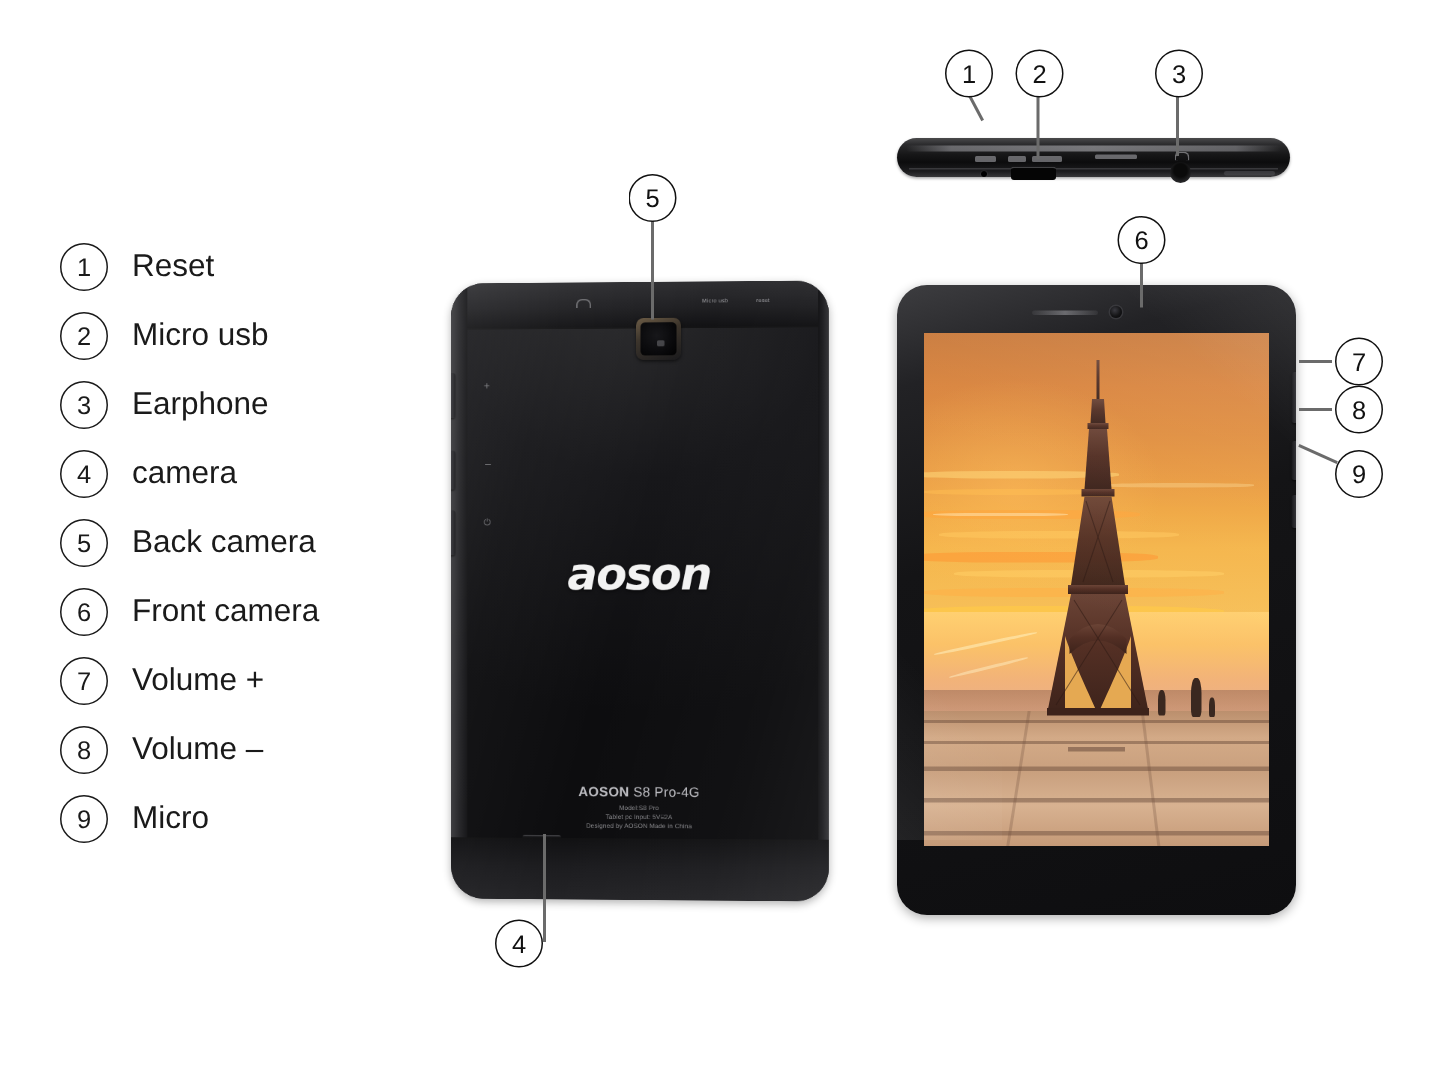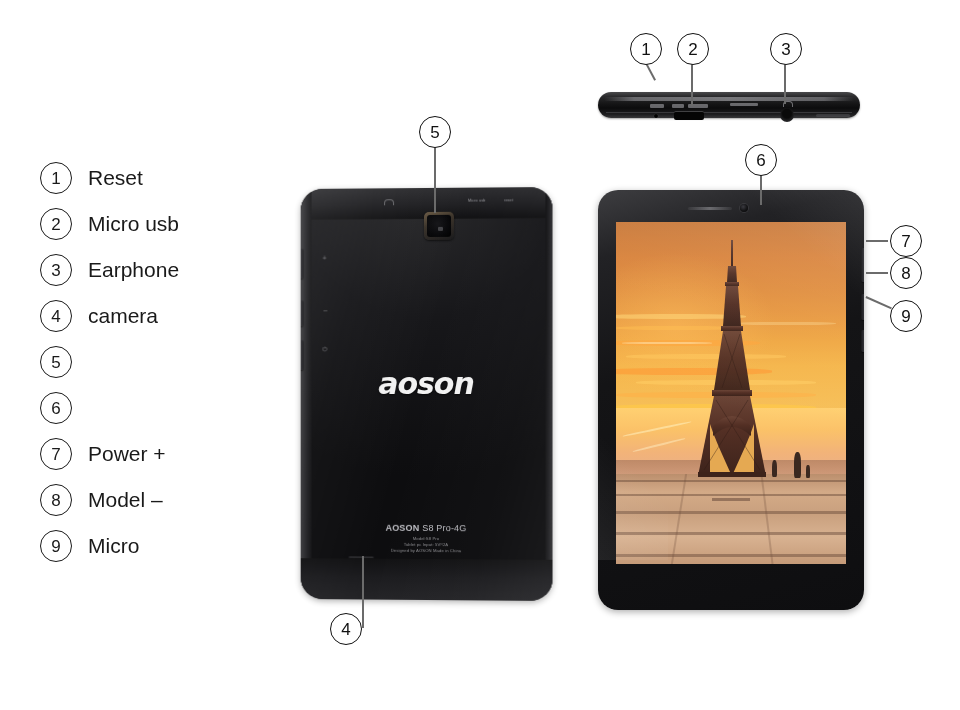--- a/index.html
+++ b/index.html
@@ -257,34 +257,36 @@
       <div class="legend-label">Earphone</div>
     </div>
 
     <div class="legend-row">
       <div class="num-badge">4</div>
       <div class="legend-label">camera</div>
     </div>
 
     <div class="legend-row">
       <div class="num-badge">5</div>
+      <div class="legend-label">Back camera</div>
     </div>
 
     <div class="legend-row">
       <div class="num-badge">6</div>
+      <div class="legend-label">Front camera</div>
     </div>
 
     <div class="legend-row">
       <div class="num-badge">7</div>
-      <div class="legend-label">Power +</div>
+      <div class="legend-label">Volume +</div>
     </div>
 
     <div class="legend-row">
       <div class="num-badge">8</div>
-      <div class="legend-label">Model –</div>
+      <div class="legend-label">Volume –</div>
     </div>
 
     <div class="legend-row">
       <div class="num-badge">9</div>
       <div class="legend-label">Micro</div>
     </div>
 
   </div>
 
   <div id="edge-view">

